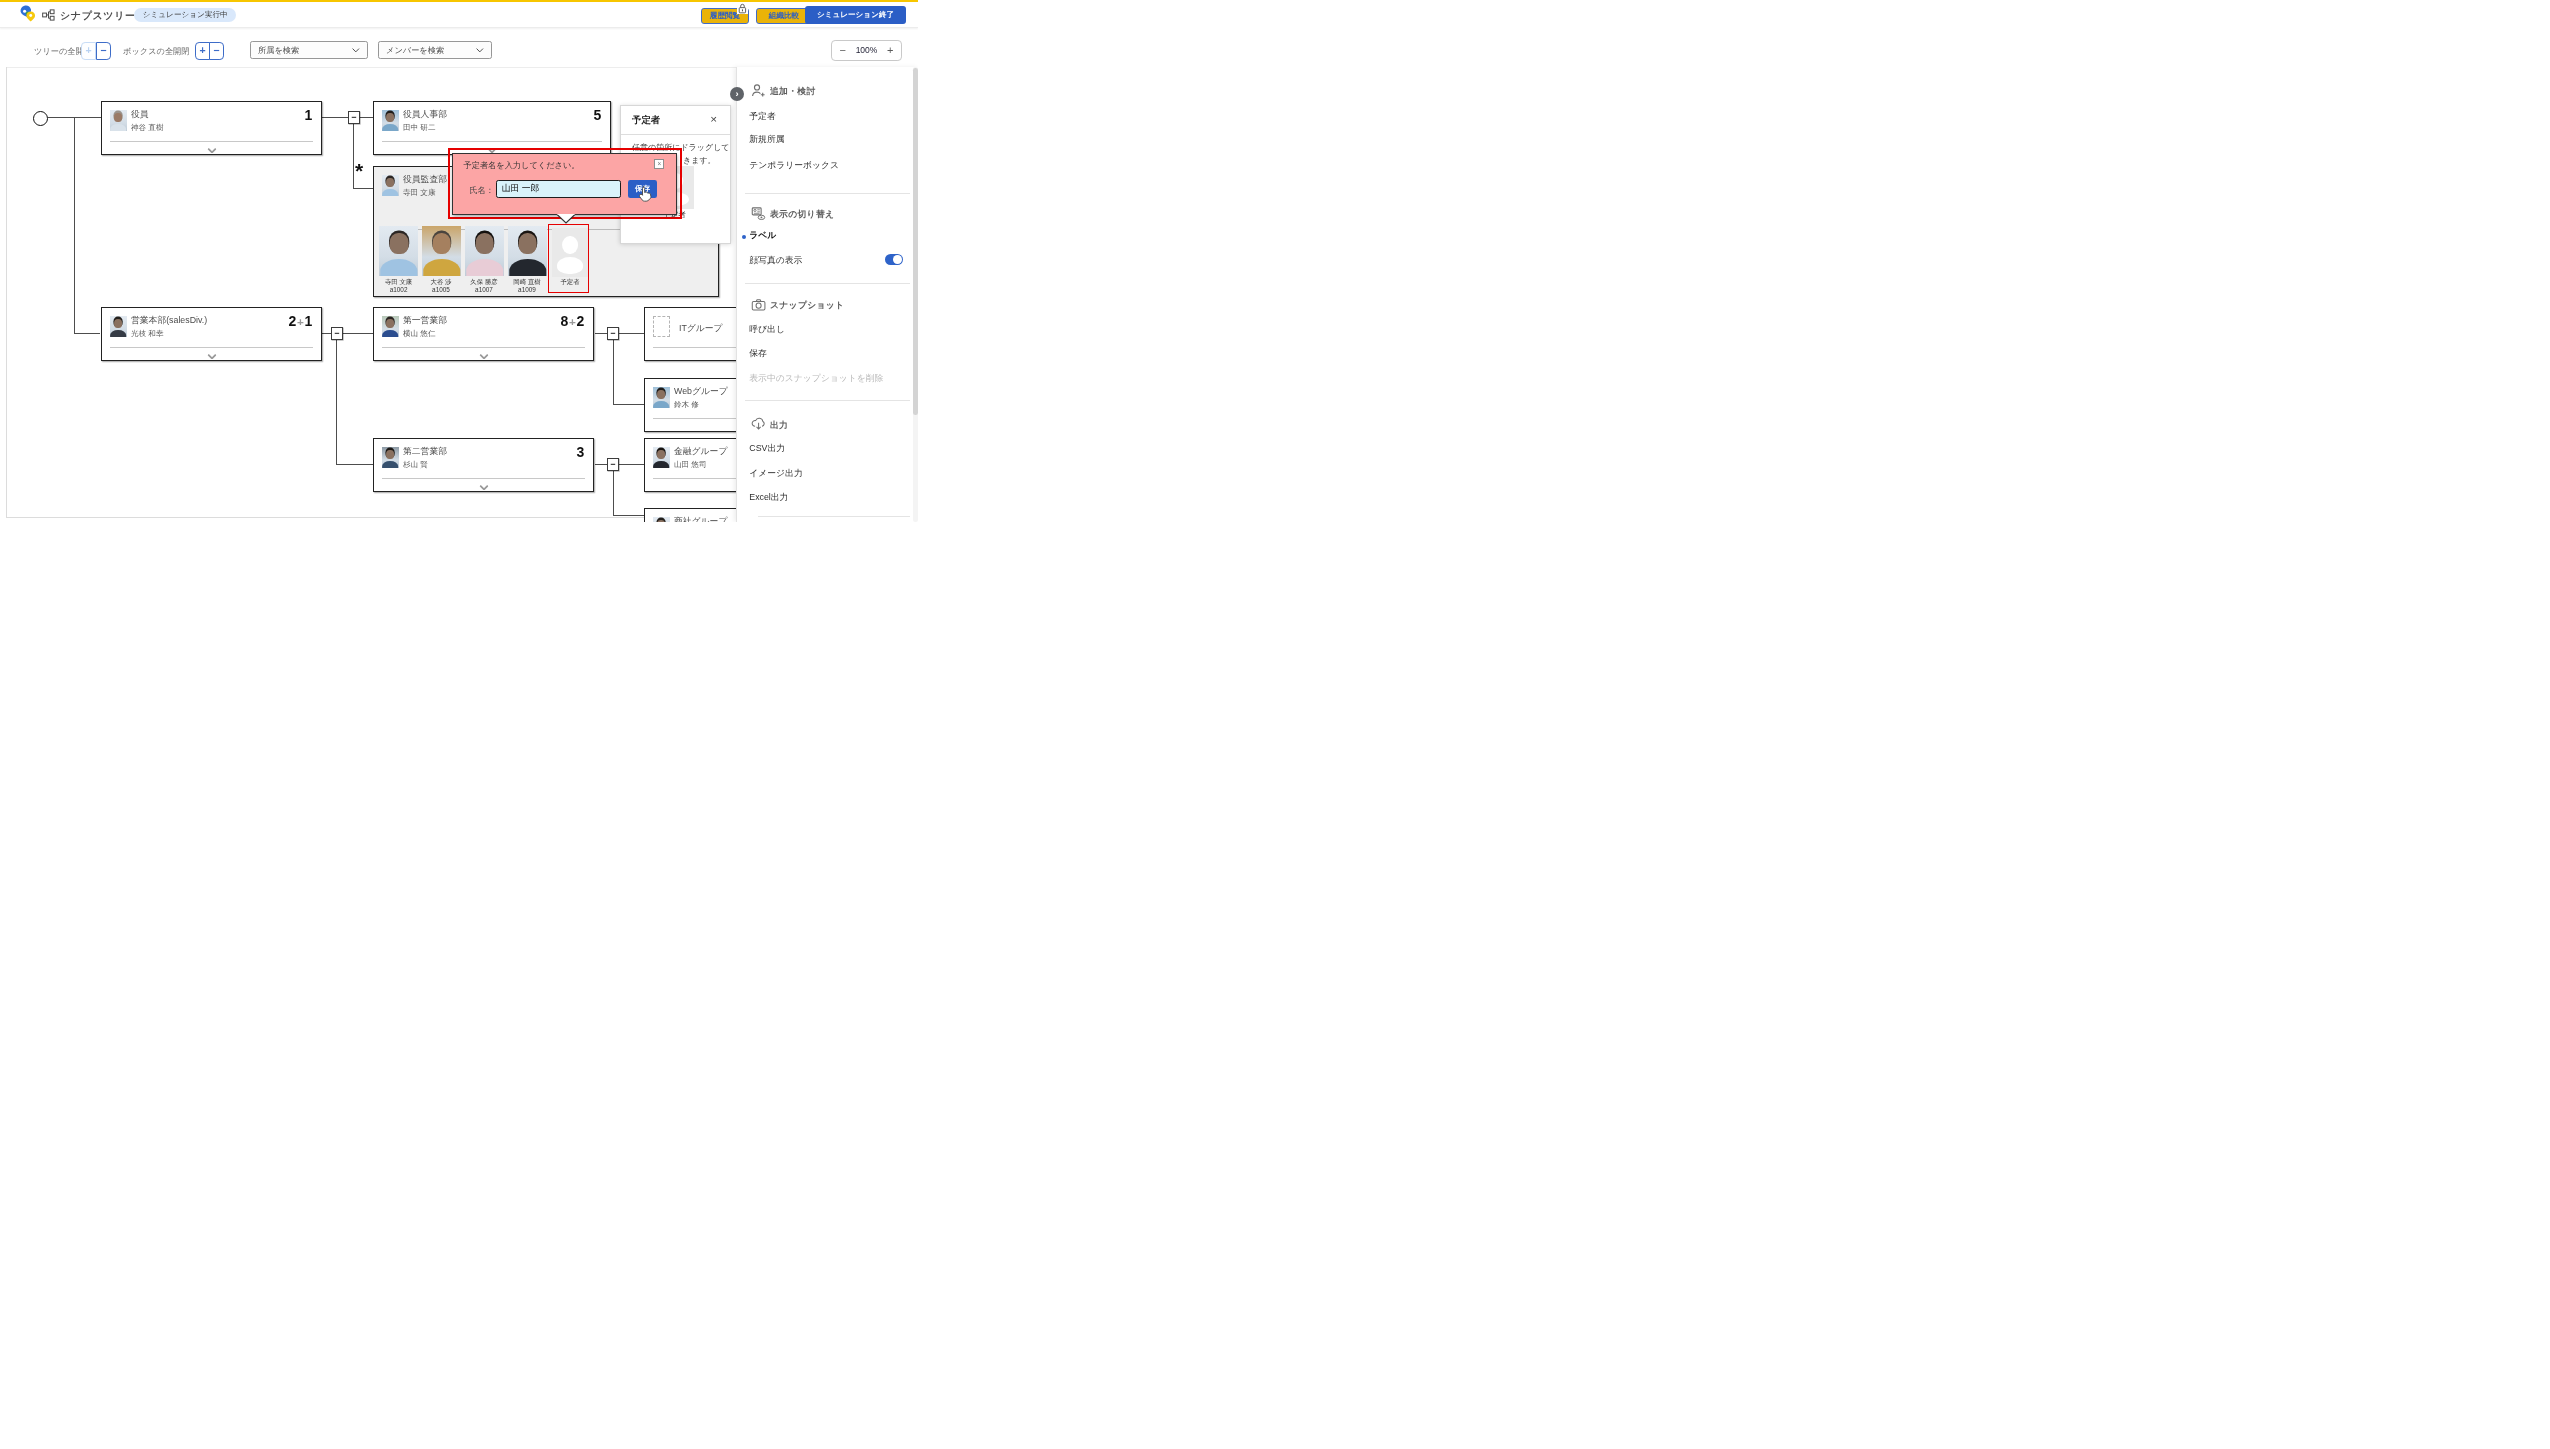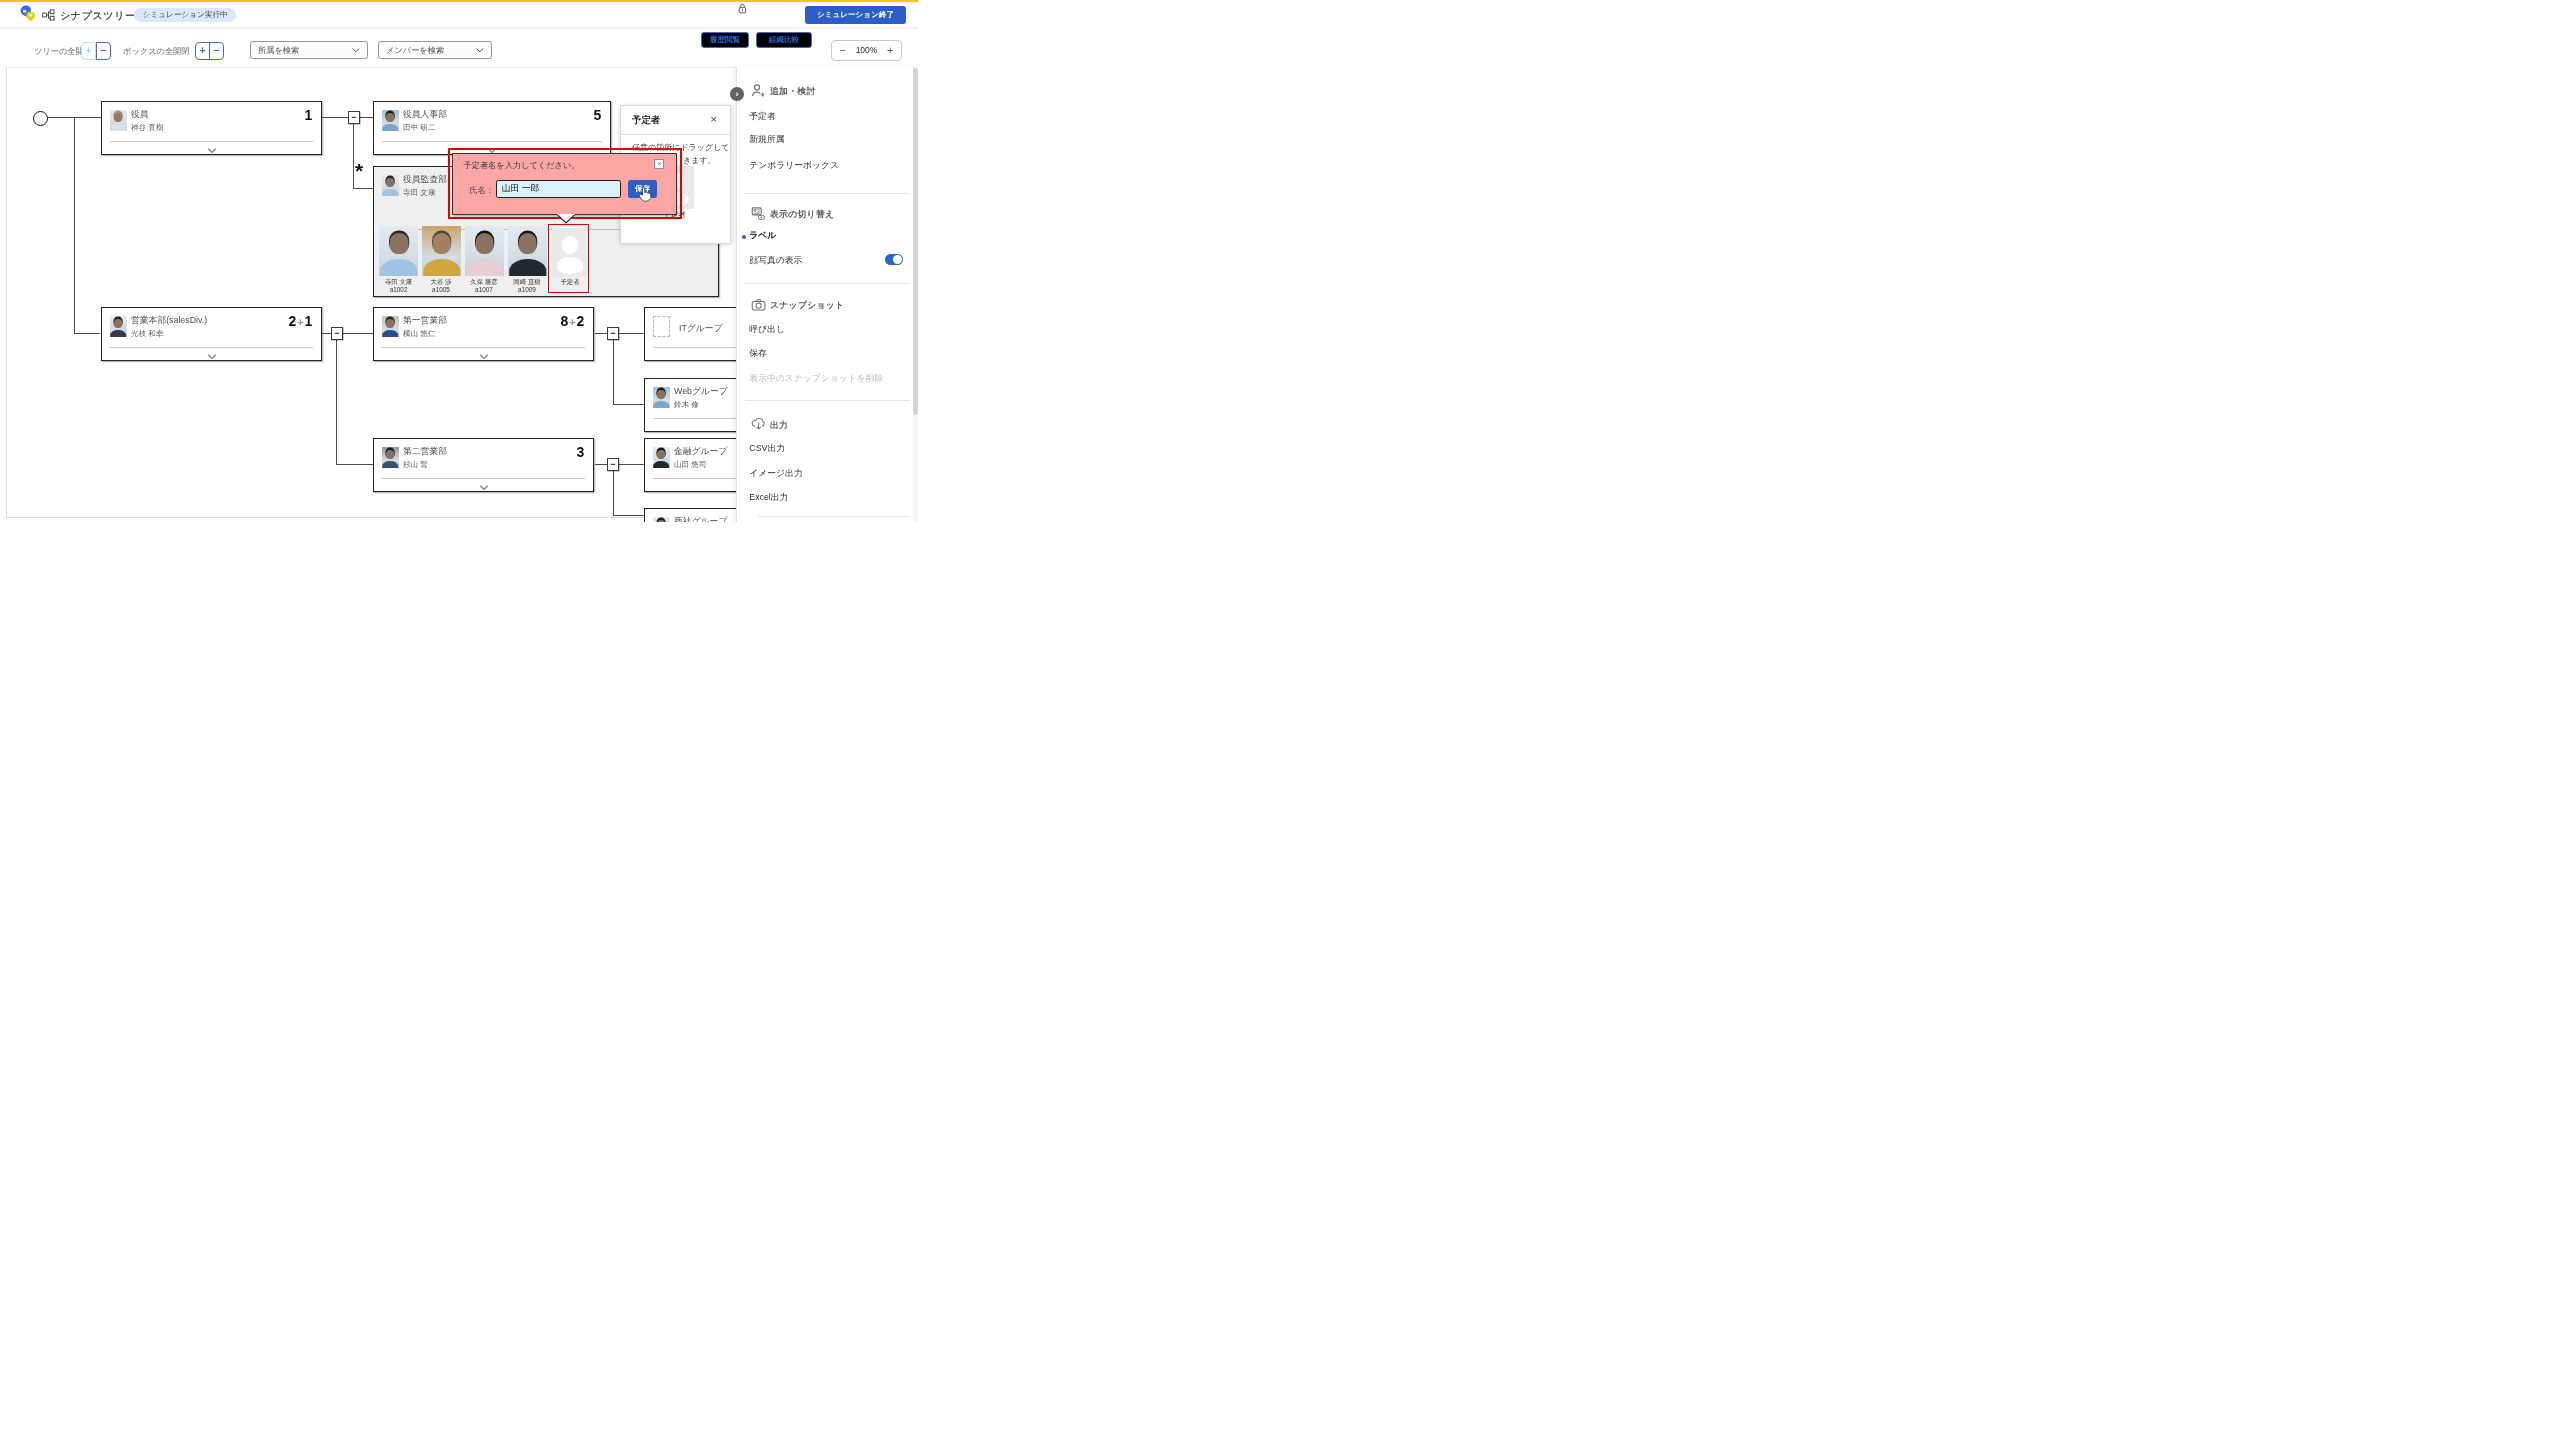--- a/index.html
+++ b/index.html
@@ -8,21 +8,21 @@
     background:#fff;
     font-family:"Liberation Sans","DejaVu Sans",sans-serif;
     -webkit-font-smoothing:antialiased;
   }
   .abs{position:absolute;}
   
   .topstrip{position:absolute;left:0;top:0;width:100%;height:1.8px;background:#f7c600;z-index:50;}
   .header{position:absolute;left:0;top:1.8px;width:100%;height:25px;background:#fff;border-bottom:0.6px solid #ececec;box-shadow:0 0.6px 1.8px rgba(0,0,0,.06);z-index:49;}
   .app-title{position:absolute;left:60px;top:7px;font-size:10px;font-weight:700;color:#4d4d4d;letter-spacing:0.6px;}
   .badge{position:absolute;left:134px;top:5.9px;height:14px;line-height:14px;padding:0 8.8px;background:#d9e8fb;border-radius:7.6px;font-size:7.6px;color:#3d3d3d;}
-  .btn-outline{position:absolute;top:5.9px;height:16px;line-height:14.6px;text-align:center;border:1.2px solid #3f6bc7;border-radius:2.9px;background:#000000;color:#2d5fc6;font-size:7.6px;font-weight:700;box-sizing:border-box;cursor:pointer;margin-top:24px;}
+  .btn-outline{position:absolute;top:5.9px;height:16px;line-height:14.6px;text-align:center;border:1.2px solid #3f6bc7;border-radius:2.9px;background:#eab308;color:#2d5fc6;font-size:7.6px;font-weight:700;box-sizing:border-box;cursor:pointer;}
   .btn-fill{position:absolute;top:4.7px;height:18px;line-height:18px;text-align:center;border-radius:2.9px;background:#2b5ec6;color:#fff;font-size:7.6px;font-weight:700;cursor:pointer;}
   .lockchip{position:absolute;left:737px;top:0.6px;width:10.5px;height:11.7px;background:#fff;z-index:51;}
   
   .tb-label{position:absolute;top:46px;font-size:8.2px;color:#6b6b6b;}
   .pairbtn{position:absolute;top:42px;width:15.2px;height:17.6px;box-sizing:border-box;background:#fff;border:1.2px solid #3d6cc8;color:#3d6cc8;font-size:10.5px;font-weight:700;text-align:center;line-height:15.2px;cursor:pointer;}
   .pairbtn.left{border-radius:4.1px 0 0 4.1px;}
   .pairbtn.right{border-radius:0 4.1px 4.1px 0;margin-left:-1.2px;}
   .pairbtn.faded{border-color:#c7dcf6;color:#b9d3f3;background:#fdfeff;}
   .select{position:absolute;top:41px;height:18px;box-sizing:border-box;border:0.9px solid #979797;border-radius:2.3px;background:#fcfcfc;display:flex;align-items:center;padding:0 7px;font-size:8.2px;color:#4a4a4a;cursor:pointer;}
   .select .chev{margin-left:auto;}

